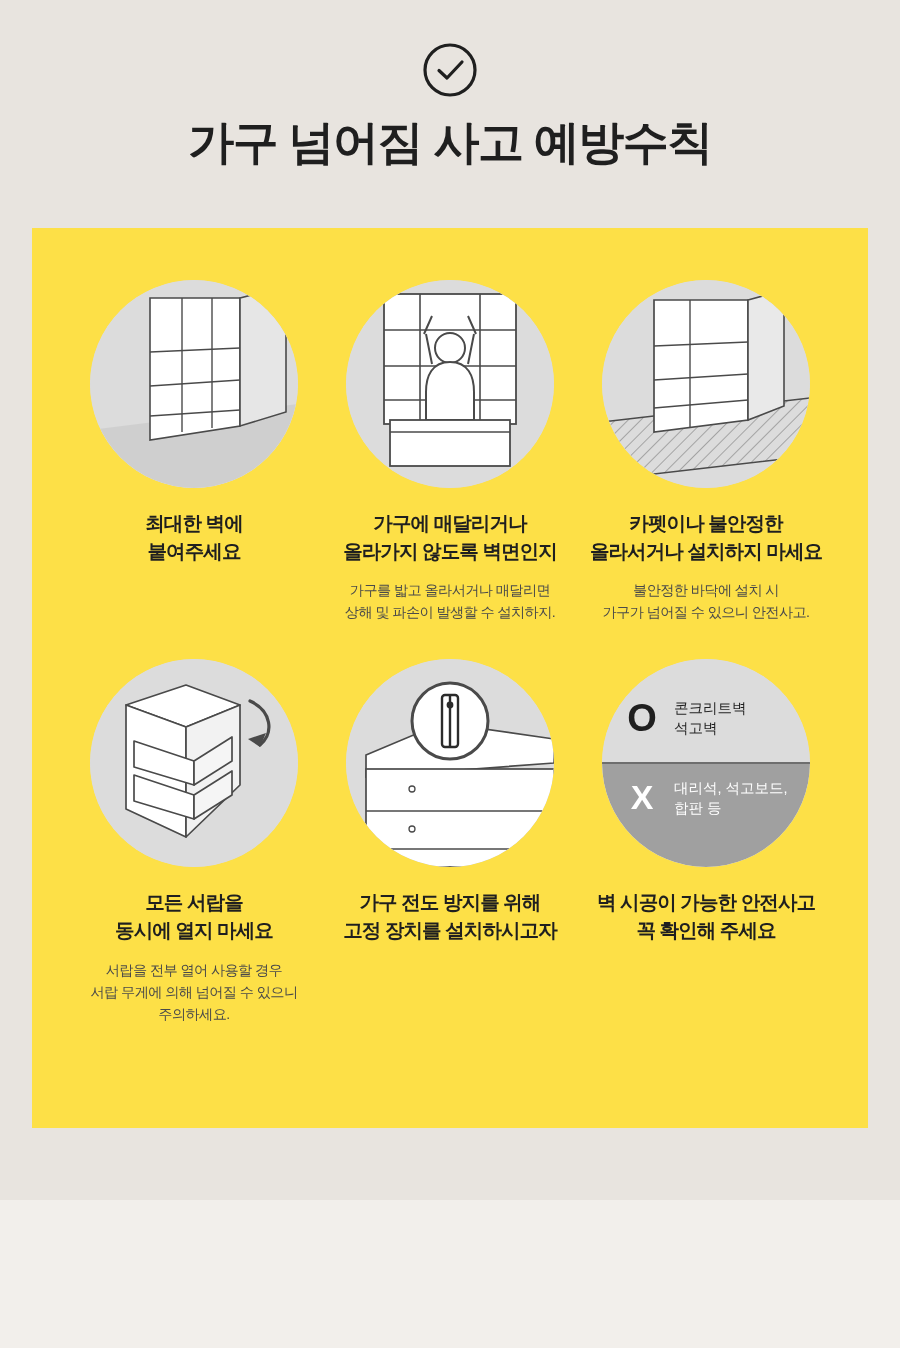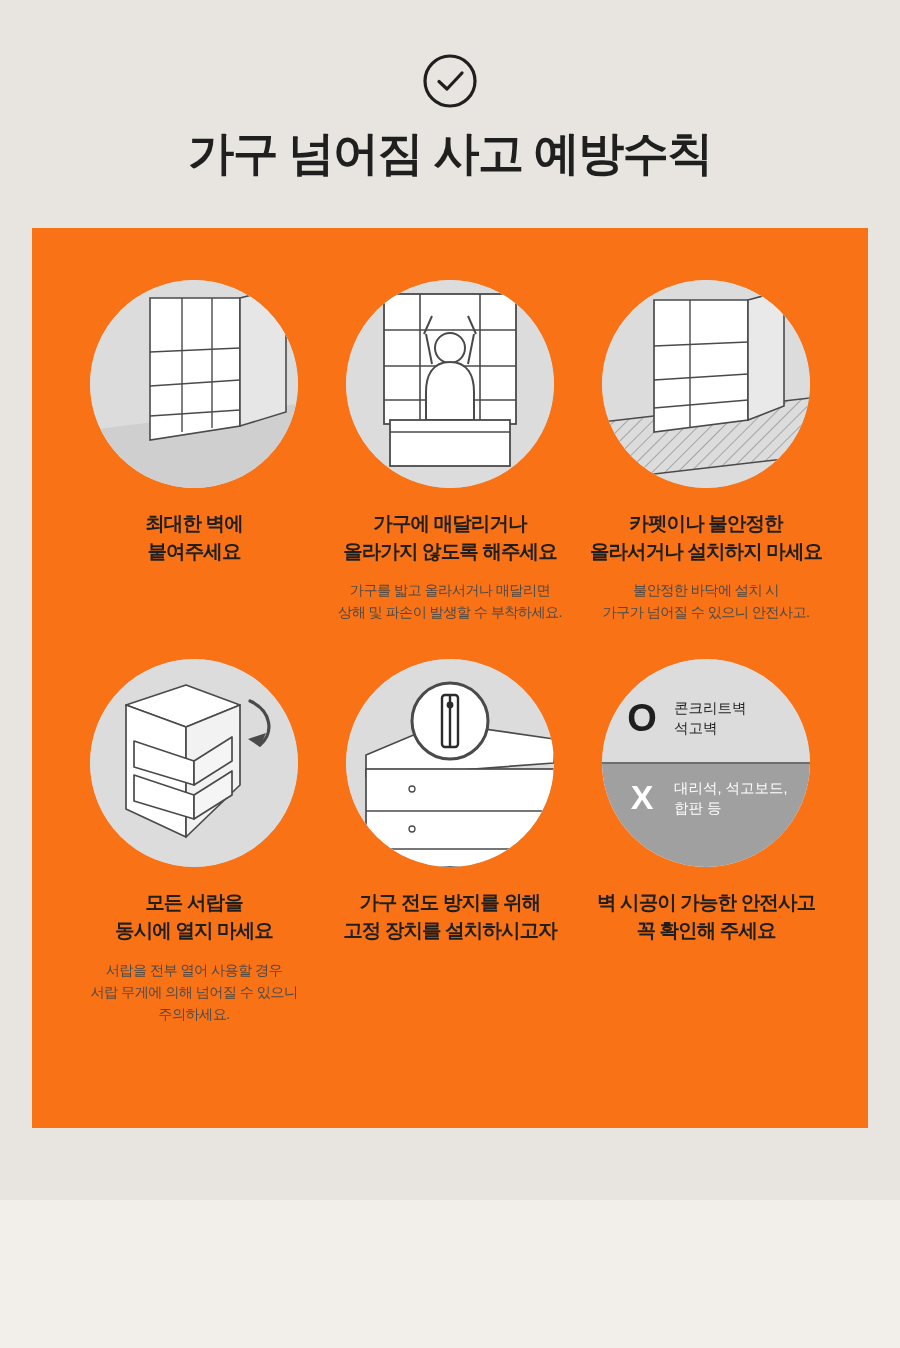--- a/index.html
+++ b/index.html
@@ -17,21 +17,21 @@
   .page {
     position: relative;
     width: 900px;
     height: 1348px;
     background: #e8e4df;
     box-sizing: border-box;
   }
 
   
   .header {
-    padding-top: 52px;
+    padding-top: 41px;
     text-align: center;
   }
   .check-icon {
     width: 58px;
     height: 58px;
     margin: 0 auto 18px auto;
     display: block;
   }
   .main-title {
     font-size: 46px;
@@ -42,21 +42,21 @@
     margin: 0;
   }
 
   
   .card {
     position: absolute;
     left: 32px;
     top: 228px;
     width: 836px;
     height: 900px;
-    background: #f97316;
+    background: #fde047;
     box-sizing: border-box;
   }
   .grid {
     display: grid;
     grid-template-columns: repeat(3, 1fr);
     grid-template-rows: repeat(2, auto);
     row-gap: 36px;
     padding: 52px 34px 0 34px;
     box-sizing: border-box;
   }
@@ -176,23 +176,23 @@
                 <path d="M104 82 C86 82 80 96 80 112 L80 140 L128 140 L128 112 C128 96 122 82 104 82 Z"></path>
                 <path d="M86 84 L80 54 M122 84 L128 54"></path>
               </g>
 
               <rect x="44" y="140" width="120" height="46" fill="#ffffff" stroke="#4a4a4a" stroke-width="1.8"></rect>
               <line x1="44" y1="152" x2="164" y2="152" stroke="#4a4a4a" stroke-width="1.4"></line>
             </g>
           </svg>
         </div>
         <div class="cell-title">가구에 매달리거나
-올라가지 않도록 해주세요</div>
+올라가지 않도록 벽면인지</div>
         <div class="cell-desc">가구를 밟고 올라서거나 매달리면
-상해 및 파손이 발생할 수 부착하세요.</div>
+상해 및 파손이 발생할 수 설치하지.</div>
       </div>
 
       <div class="cell">
         <div class="illus">
           <svg width="208" height="208" viewBox="0 0 208 208">
             <defs>
               <clipPath id="c3">
                   <circle cx="104" cy="104" r="104"></circle>
                 </clipPath>
               <pattern id="hatch" width="9" height="9" patternTransform="rotate(45)" patternUnits="userSpaceOnUse">

